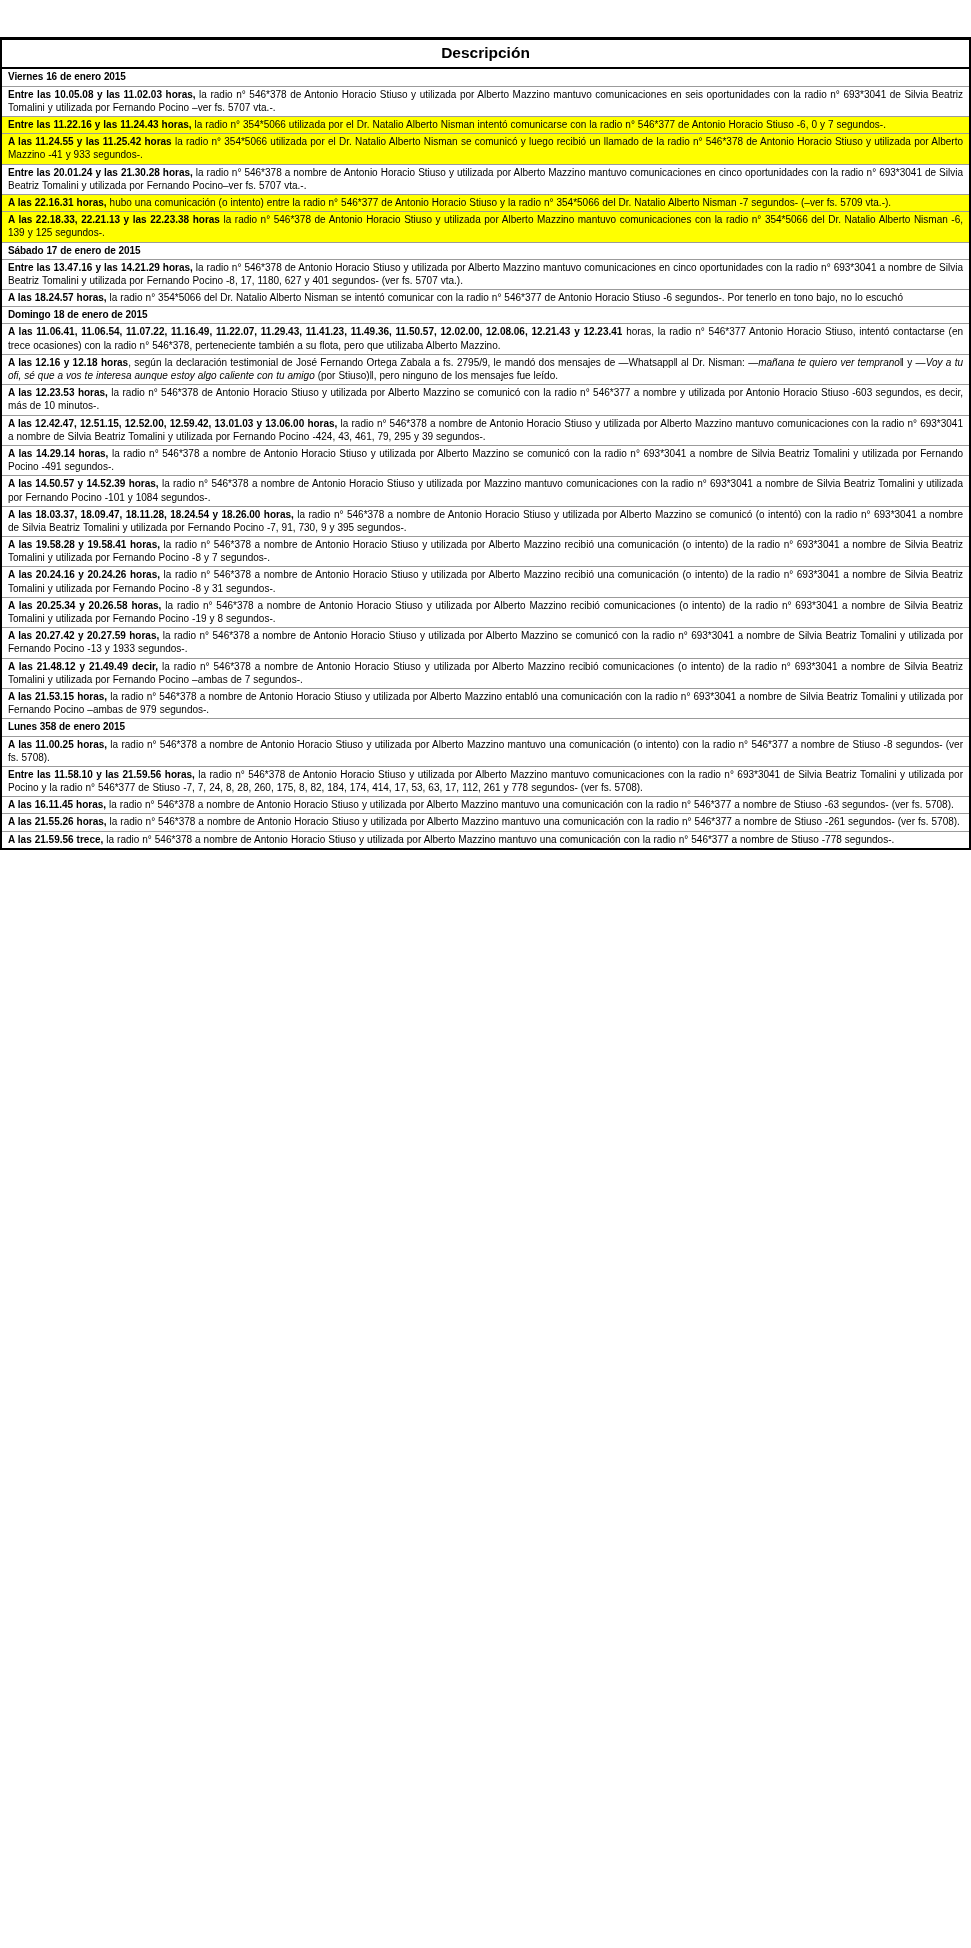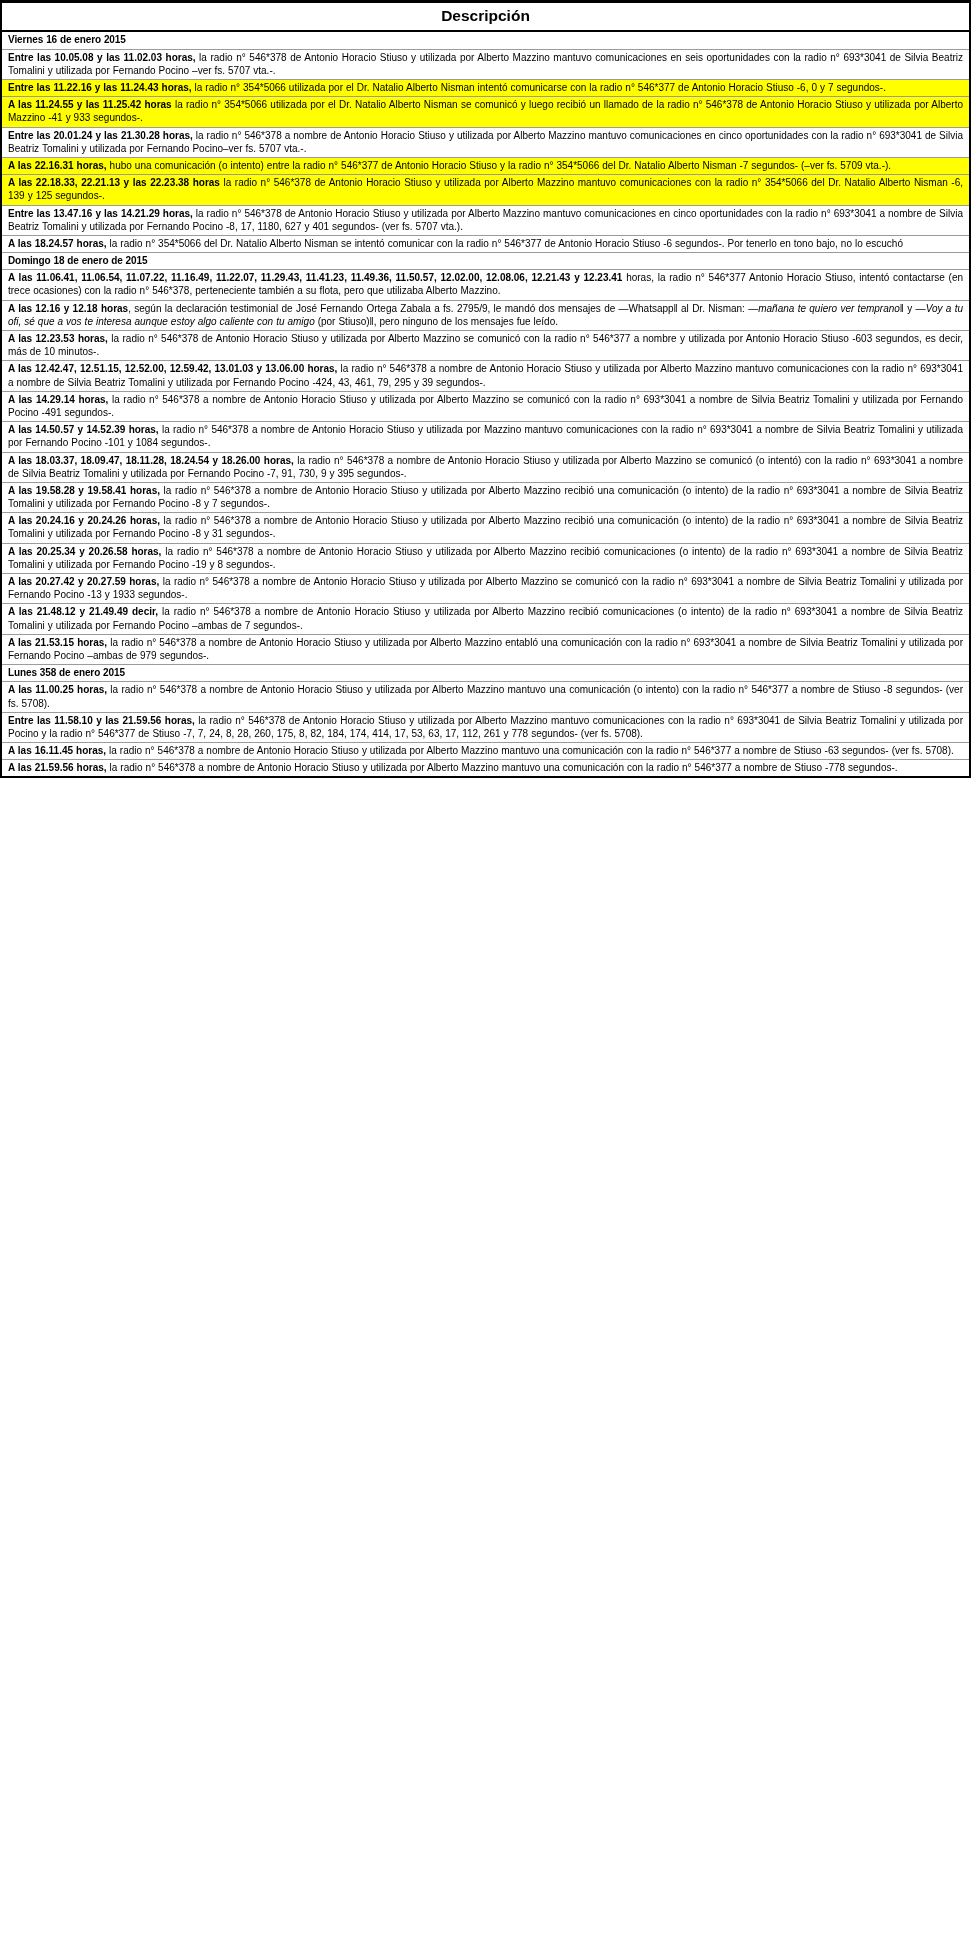--- a/index.html
+++ b/index.html
@@ -10,20 +10,21 @@
   body {
     width: 971px;
     font-family: "Liberation Sans", sans-serif;
     color: #000000;
   }
   .doc {
     width: 971px;
     border: 2px solid #000;
     border-top: 3px solid #000;
     background: #fff;
+    margin-top: 37px;
   }
   .thead {
     text-align: center;
     font-weight: bold;
     font-size: 15.5px;
     line-height: 1.45;
     padding: 2px 6px 3px 6px;
     border-bottom: 2px solid #000;
     background: #fff;
   }
@@ -77,20 +78,21 @@
       </div>
       <div class="row">
         <p class="para"><b>Entre las 20.01.24 y las 21.30.28 horas,</b><span> la radio n° 546*378 a nombre de Antonio Horacio Stiuso y utilizada por Alberto Mazzino mantuvo comunicaciones en cinco oportunidades con la radio n° 693*3041 de Silvia Beatriz Tomalini y utilizada por Fernando Pocino–ver fs. 5707 vta.-.</span></p>
       </div>
       <div class="row hl">
         <p class="para"><b>A las 22.16.31 horas,</b><span> hubo una comunicación (o intento) entre la radio n° 546*377 de Antonio Horacio Stiuso y la radio n° 354*5066 del Dr. Natalio Alberto Nisman -7 segundos- (–ver fs. 5709 vta.-).</span></p>
       </div>
       <div class="row hl">
         <p class="para"><b>A las 22.18.33, 22.21.13 y las 22.23.38 horas</b><span> la radio n° 546*378 de Antonio Horacio Stiuso y utilizada por Alberto Mazzino mantuvo comunicaciones con la radio n° 354*5066 del Dr. Natalio Alberto Nisman -6, 139 y 125 segundos-.</span></p>
       </div>
+      <div class="row day"><span>Sábado 17 de enero de 2015</span></div>
       <div class="row">
         <p class="para"><b>Entre las 13.47.16 y las 14.21.29 horas,</b><span> la radio n° 546*378 de Antonio Horacio Stiuso y utilizada por Alberto Mazzino mantuvo comunicaciones en cinco oportunidades con la radio n° 693*3041 a nombre de Silvia Beatriz Tomalini y utilizada por Fernando Pocino -8, 17, 1180, 627 y 401 segundos- (ver fs. 5707 vta.).</span></p>
       </div>
       <div class="row">
         <p class="para"><b>A las 18.24.57 horas,</b><span> la radio n° 354*5066 del Dr. Natalio Alberto Nisman se intentó comunicar con la radio n° 546*377 de Antonio Horacio Stiuso -6 segundos-. Por tenerlo en tono bajo, no lo escuchó</span></p>
       </div>
       <div class="row day"><span>Domingo 18 de enero de 2015</span></div>
       <div class="row">
         <p class="para"><b>A las 11.06.41, 11.06.54, 11.07.22, 11.16.49, 11.22.07, 11.29.43, 11.41.23, 11.49.36, 11.50.57, 12.02.00, 12.08.06, 12.21.43 y 12.23.41</b><span> horas, la radio n° 546*377 Antonio Horacio Stiuso, intentó contactarse (en trece ocasiones) con la radio n° 546*378, perteneciente también a su flota, pero que utilizaba Alberto Mazzino.</span></p>
       </div>
@@ -134,16 +136,19 @@
       <div class="row">
         <p class="para"><b>A las 11.00.25 horas,</b><span> la radio n° 546*378 a nombre de Antonio Horacio Stiuso y utilizada por Alberto Mazzino mantuvo una comunicación (o intento) con la radio n° 546*377 a nombre de Stiuso -8 segundos- (ver fs. 5708).</span></p>
       </div>
       <div class="row">
         <p class="para"><b>Entre las 11.58.10 y las 21.59.56 horas,</b><span> la radio n° 546*378 de Antonio Horacio Stiuso y utilizada por Alberto Mazzino mantuvo comunicaciones con la radio n° 693*3041 de Silvia Beatriz Tomalini y utilizada por Pocino y la radio n° 546*377 de Stiuso -7, 7, 24, 8, 28, 260, 175, 8, 82, 184, 174, 414, 17, 53, 63, 17, 112, 261 y 778 segundos- (ver fs. 5708).</span></p>
       </div>
       <div class="row">
         <p class="para"><b>A las 16.11.45 horas,</b><span> la radio n° 546*378 a nombre de Antonio Horacio Stiuso y utilizada por Alberto Mazzino mantuvo una comunicación con la radio n° 546*377 a nombre de Stiuso -63 segundos- (ver fs. 5708).</span></p>
       </div>
       <div class="row">
-        <p class="para"><b>A las 21.59.56 horas,</b><span> la radio n° 546*378 a nombre de Antonio Horacio Stiuso y utilizada por Alberto Mazzino mantuvo una comunicación con la radio n° 546*377 a nombre de Stiuso -778 segundos-.</span></p>
+        <p class="para"><b>A las 21.55.26 horas,</b><span> la radio n° 546*378 a nombre de Antonio Horacio Stiuso y utilizada por Alberto Mazzino mantuvo una comunicación con la radio n° 546*377 a nombre de Stiuso -261 segundos- (ver fs. 5708).</span></p>
+      </div>
+      <div class="row">
+        <p class="para"><b>A las 21.59.56 trece,</b><span> la radio n° 546*378 a nombre de Antonio Horacio Stiuso y utilizada por Alberto Mazzino mantuvo una comunicación con la radio n° 546*377 a nombre de Stiuso -778 segundos-.</span></p>
       </div>
     </div>
 </div>
 
 </body></html>

